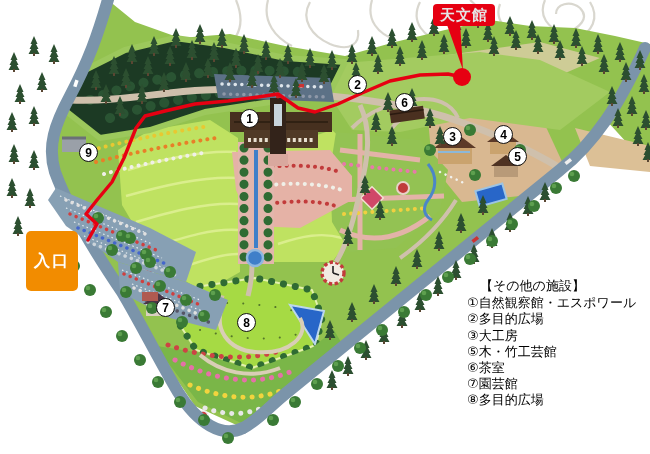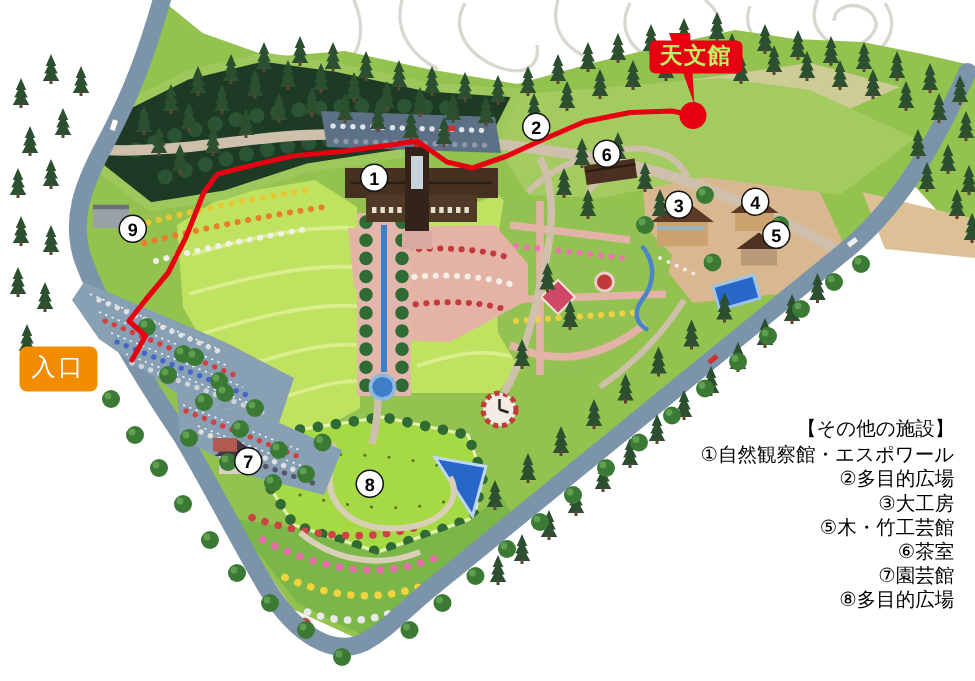--- a/index.html
+++ b/index.html
@@ -1,29 +1,29 @@
 <!DOCTYPE html>
 <html><head>
 <meta charset="utf-8">
 <style>
   html,body{margin:0;padding:0;background:#fff;}
   body{width:650px;height:454px;font-family:"Liberation Sans","DejaVu Sans",sans-serif;}
   .stage{position:relative;width:650px;height:454px;overflow:hidden;background:#fff;}
   .stage svg{position:absolute;left:0;top:0;}
-  .lbl-ten{position:absolute;left:433px;top:4px;background:#e60012;color:#bef264;
+  .lbl-ten{position:absolute;left:433px;top:4px;background:#e60012;color:#e5e5e5;
     font-weight:bold;font-size:15px;line-height:19px;padding:1px 7px 2px 7px;
-    border-radius:4px;letter-spacing:1px;margin-top:23px;}
-  .lbl-in{position:absolute;left:13px;top:231px;background:#f28c00;color:#fff;
-    font-weight:normal;font-size:16px;line-height:20px;padding:5px 8px;
+    border-radius:4px;letter-spacing:1px;}
+  .lbl-in{position:absolute;left:26px;top:231px;background:#f28c00;color:#fff;
+    font-weight:bold;font-size:16px;line-height:20px;padding:20px 8px;
     border-radius:5px;letter-spacing:2px;}
   .marker{position:absolute;width:19px;height:19px;box-sizing:border-box;background:#fff;
     border:1.5px solid #111;border-radius:50%;color:#000;font-size:12px;font-weight:bold;
     display:flex;align-items:center;justify-content:center;}
   .legend{position:absolute;left:467px;top:278px;color:#000;font-size:13px;
-    line-height:16.2px;white-space:nowrap;text-align:right;}
+    line-height:16.2px;white-space:nowrap;}
   .legend .t{padding-left:13px;margin-bottom:1px;}
   .legend .row span{display:inline;}
 </style>
 </head>
 <body>
 
 <div class="stage">
 
 <svg width="650" height="454" viewBox="0 0 650 454">
   <defs>

